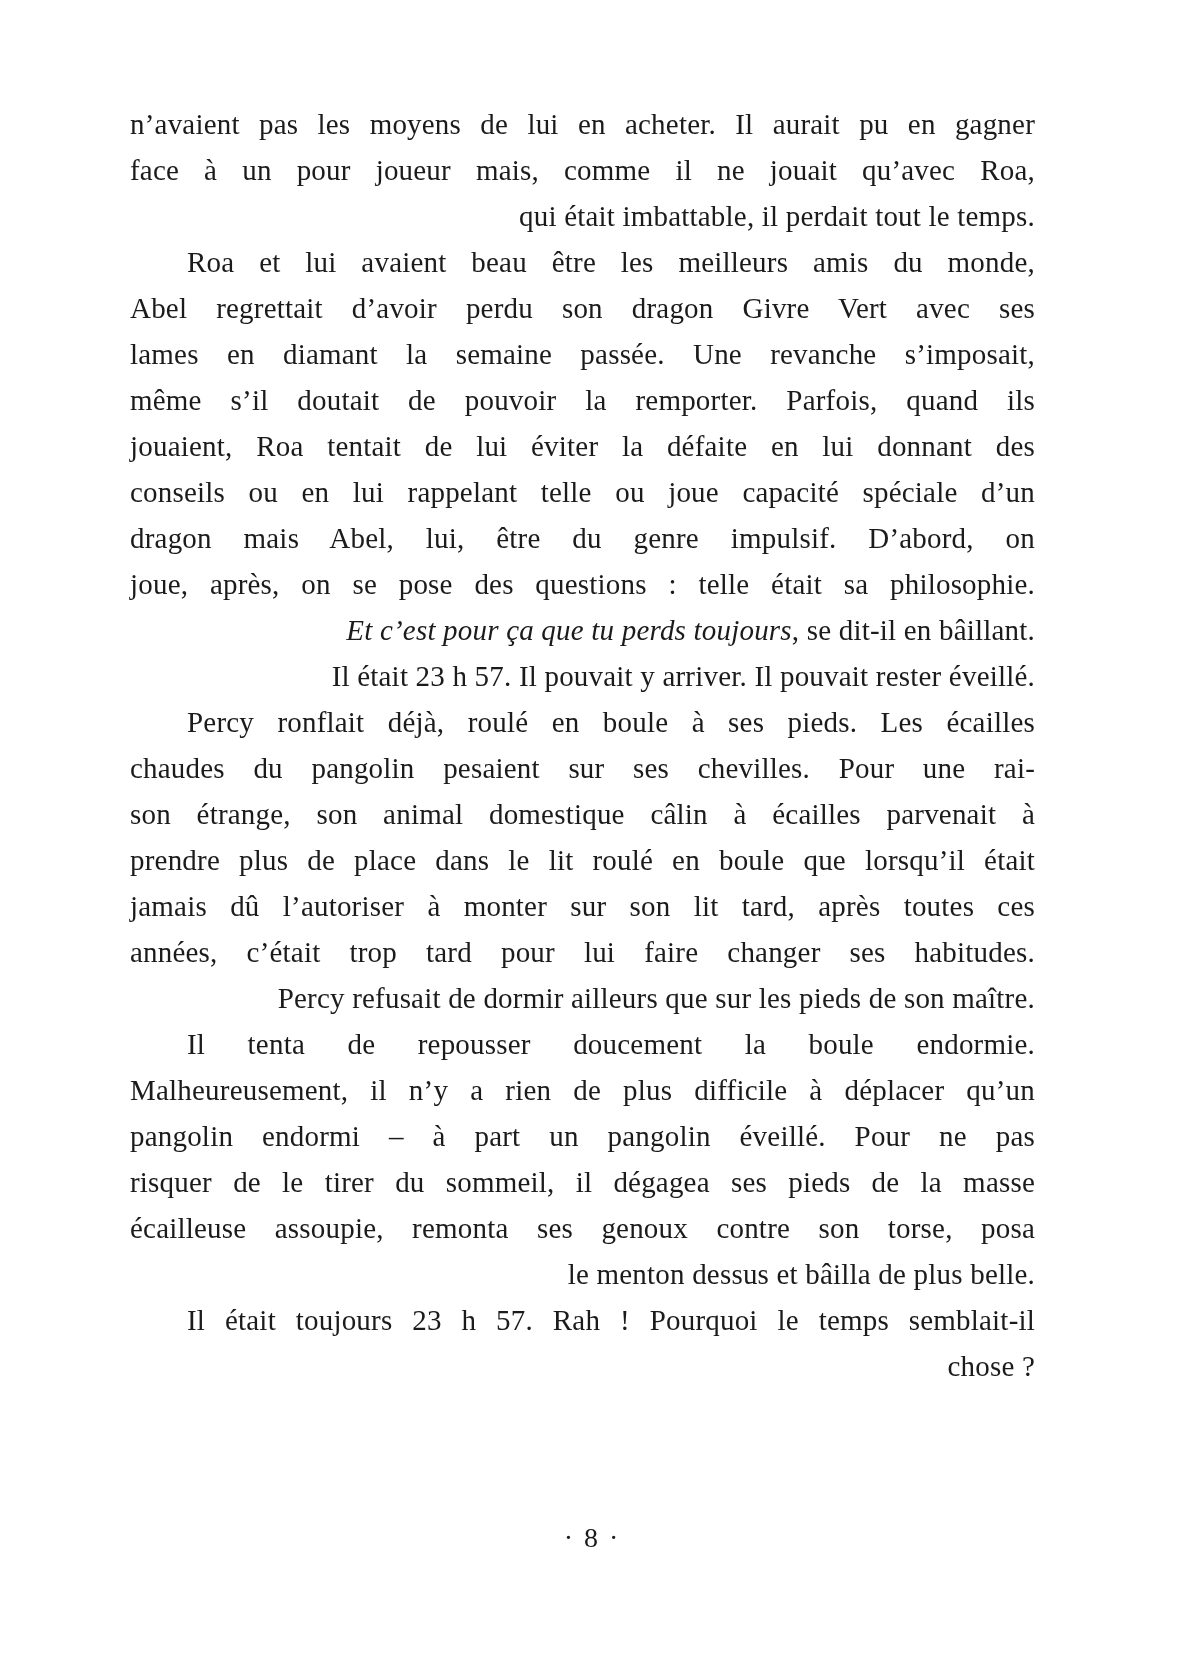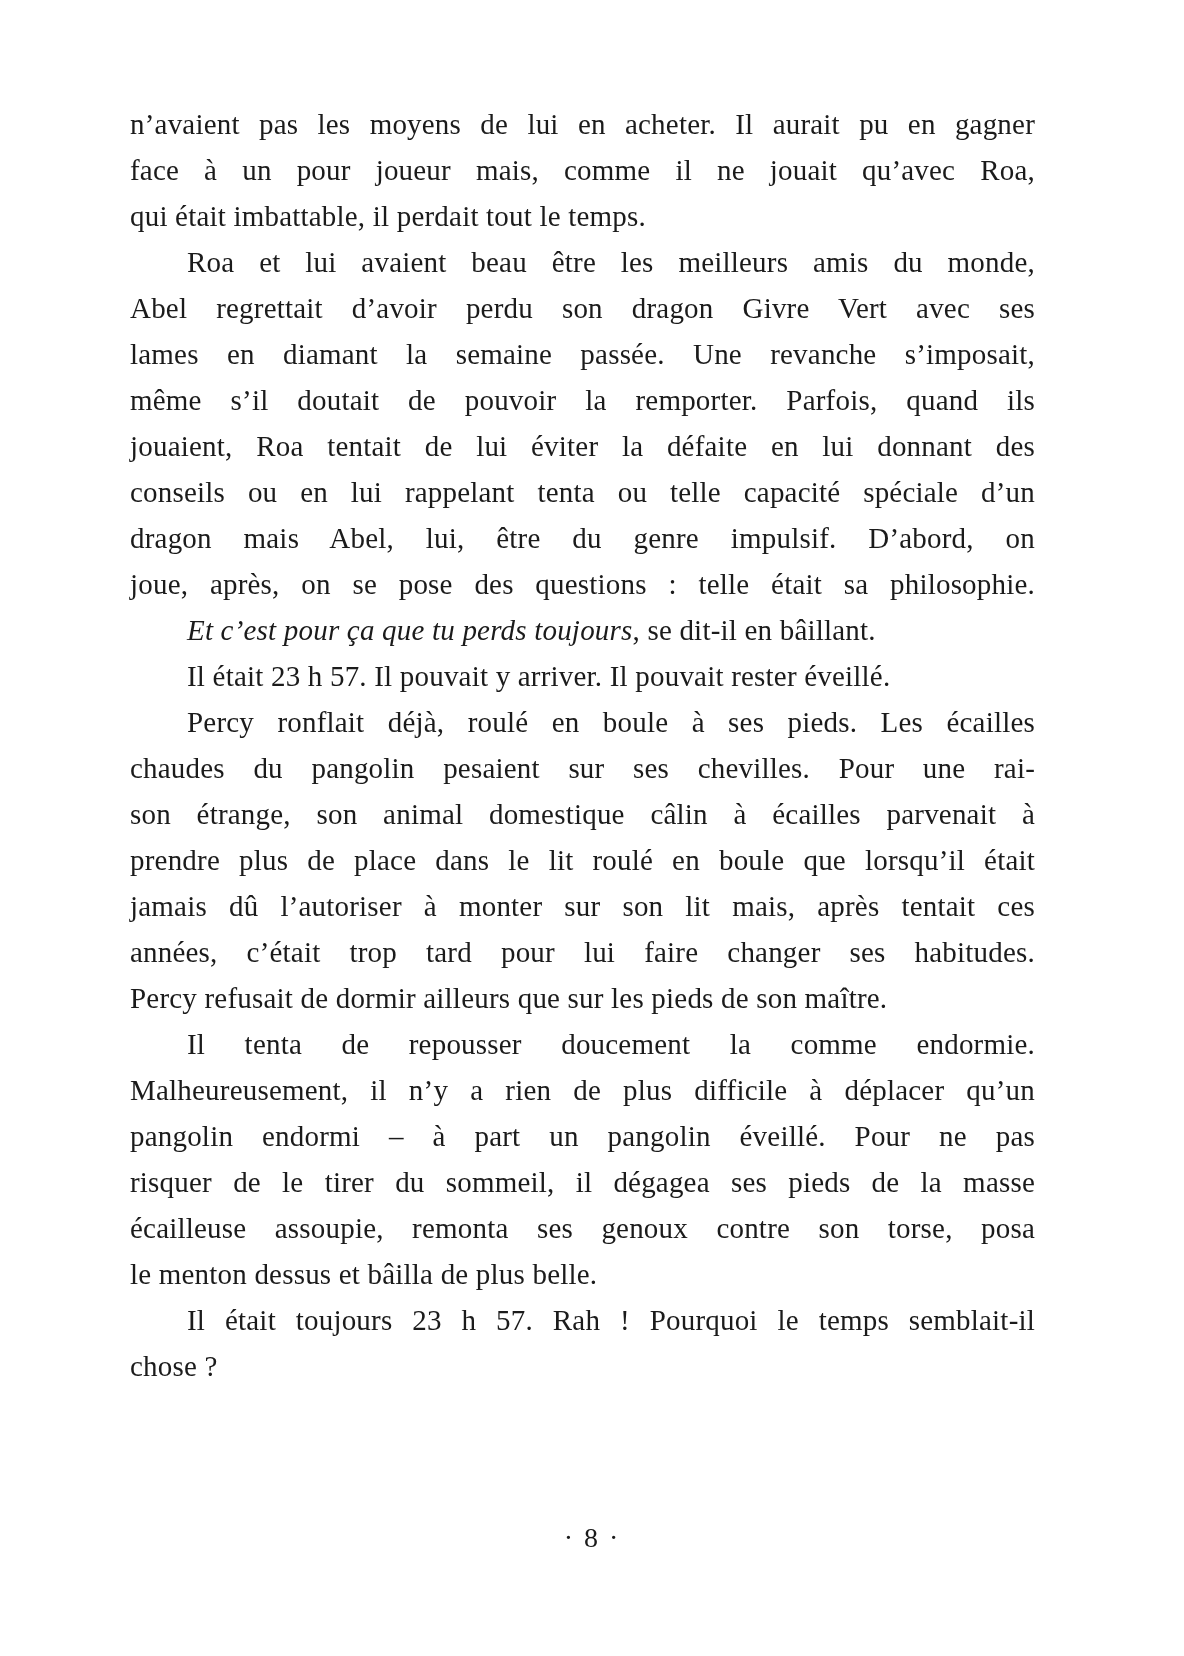--- a/index.html
+++ b/index.html
@@ -20,21 +20,21 @@
     position: absolute;
     left: 130px;
     top: 101px;
     width: 905px;
   }
   .line {
     font-size: 29px;
     line-height: 46px;
     height: 46px;
     white-space: normal;
-    text-align: left;
+    text-align: right;
     letter-spacing: 0.2px;
   }
   .line.just {
     text-align: justify;
     text-align-last: justify;
   }
   .line.indent {
     text-indent: 57px;
   }
   .it {
@@ -57,33 +57,33 @@
 <div class="book-page">
   <div class="text-block">
       <div class="line just" style=""><span>n’avaient pas les moyens de lui en acheter. Il aurait pu en gagner</span></div>
       <div class="line just" style=""><span>face à un pour joueur mais, comme il ne jouait qu’avec Roa,</span></div>
       <div class="line" style=""><span>qui était imbattable, il perdait tout le temps.</span></div>
       <div class="line indent just" style=""><span>Roa et lui avaient beau être les meilleurs amis du monde,</span></div>
       <div class="line just" style=""><span>Abel regrettait d’avoir perdu son dragon Givre Vert avec ses</span></div>
       <div class="line just" style=""><span>lames en diamant la semaine passée. Une revanche s’imposait,</span></div>
       <div class="line just" style=""><span>même s’il doutait de pouvoir la remporter. Parfois, quand ils</span></div>
       <div class="line just" style=""><span>jouaient, Roa tentait de lui éviter la défaite en lui donnant des</span></div>
-      <div class="line just" style=""><span>conseils ou en lui rappelant tenta ou telle capacité spéciale d’un</span></div>
+      <div class="line just" style=""><span>conseils ou en lui rappelant telle ou joue capacité spéciale d’un</span></div>
       <div class="line just" style=""><span>dragon mais Abel, lui, être du genre impulsif. D’abord, on</span></div>
       <div class="line just" style=""><span>joue, après, on se pose des questions : telle était sa philosophie.</span></div>
       <div class="line indent" style=""><span class="it">Et c’est pour ça que tu perds toujours</span><span>, se dit-il en bâillant.</span></div>
       <div class="line indent" style=""><span>Il était 23 h 57. Il pouvait y arriver. Il pouvait rester éveillé.</span></div>
       <div class="line indent just" style=""><span>Percy ronflait déjà, roulé en boule à ses pieds. Les écailles</span></div>
       <div class="line just" style=""><span>chaudes du pangolin pesaient sur ses chevilles. Pour une rai-</span></div>
       <div class="line just" style=""><span>son étrange, son animal domestique câlin à écailles parvenait à</span></div>
       <div class="line just" style=""><span>prendre plus de place dans le lit roulé en boule que lorsqu’il était</span></div>
-      <div class="line just" style=""><span>jamais dû l’autoriser à monter sur son lit mais, après tentait ces</span></div>
+      <div class="line just" style=""><span>jamais dû l’autoriser à monter sur son lit tard, après toutes ces</span></div>
       <div class="line just" style=""><span>années, c’était trop tard pour lui faire changer ses habitudes.</span></div>
       <div class="line" style=""><span>Percy refusait de dormir ailleurs que sur les pieds de son maître.</span></div>
-      <div class="line indent just" style=""><span>Il tenta de repousser doucement la comme endormie.</span></div>
+      <div class="line indent just" style=""><span>Il tenta de repousser doucement la boule endormie.</span></div>
       <div class="line just" style=""><span>Malheureusement, il n’y a rien de plus difficile à déplacer qu’un</span></div>
       <div class="line just" style=""><span>pangolin endormi – à part un pangolin éveillé. Pour ne pas</span></div>
       <div class="line just" style=""><span>risquer de le tirer du sommeil, il dégagea ses pieds de la masse</span></div>
       <div class="line just" style=""><span>écailleuse assoupie, remonta ses genoux contre son torse, posa</span></div>
       <div class="line" style=""><span>le menton dessus et bâilla de plus belle.</span></div>
       <div class="line indent just" style=""><span>Il était toujours 23 h 57. Rah ! Pourquoi le temps semblait-il</span></div>
       <div class="line" style=""><span>chose ?</span></div>
     </div>
   <div class="folio">· 8 ·</div>
 </div>

